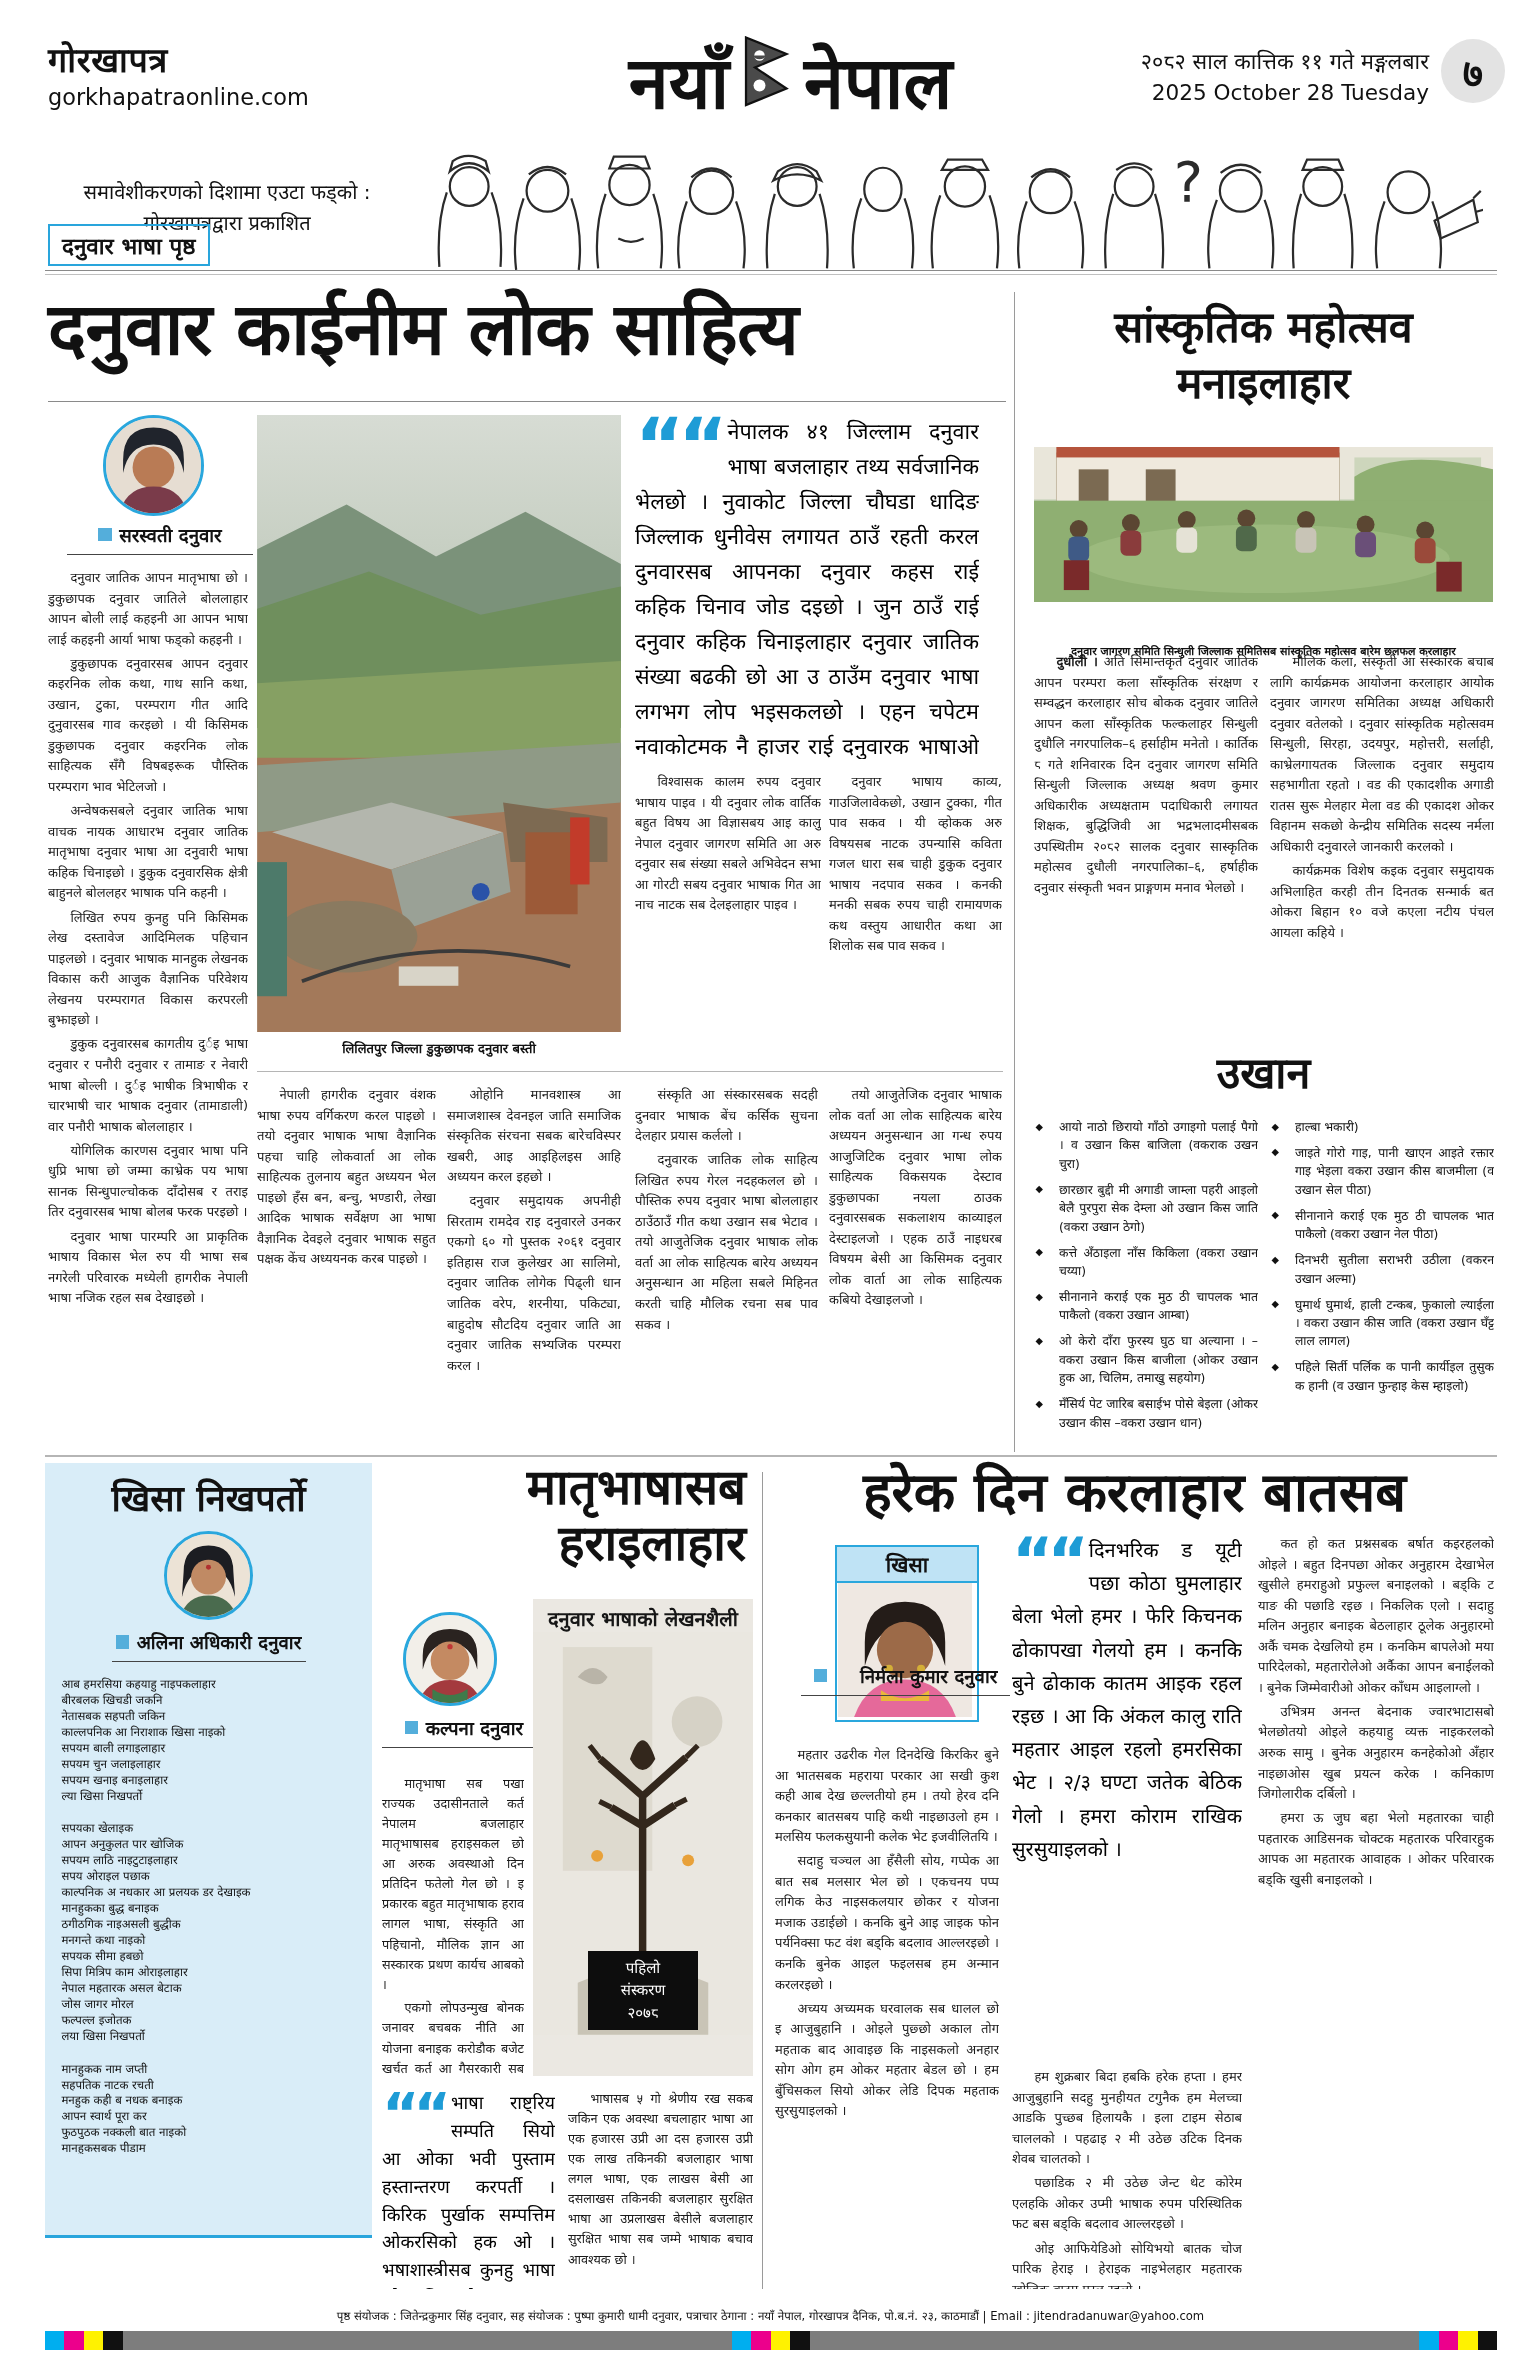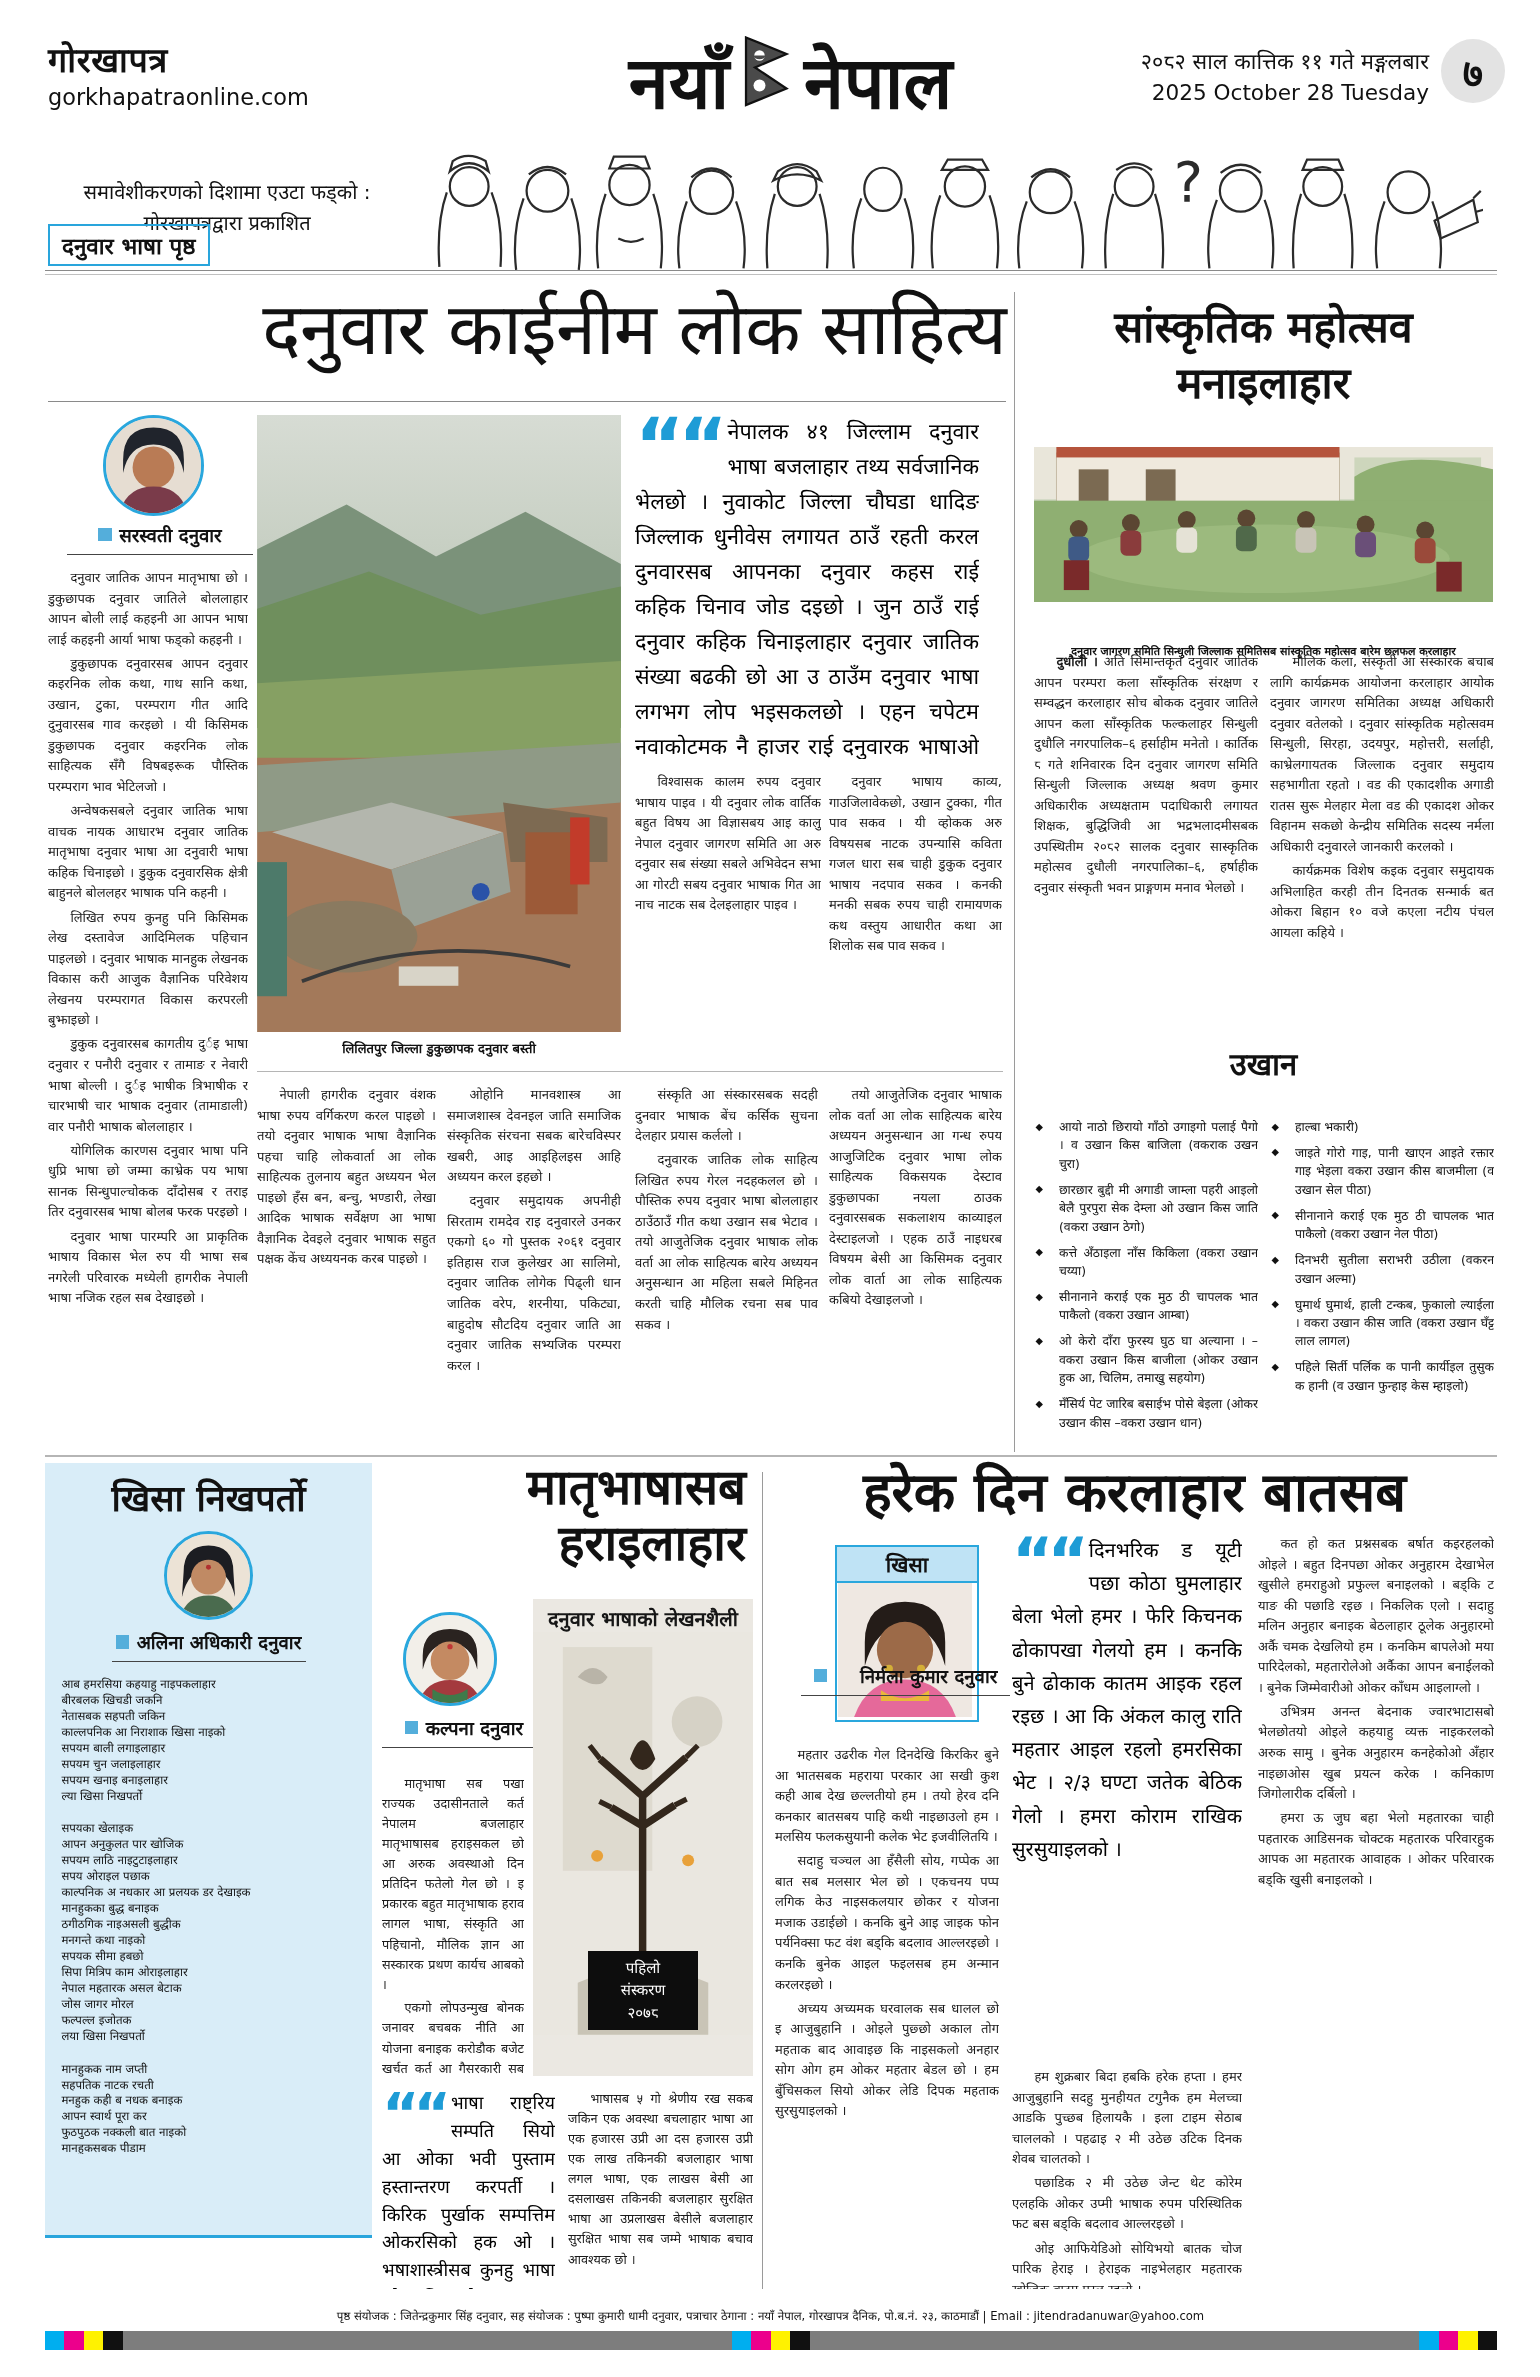--- a/index.html
+++ b/index.html
@@ -12,25 +12,25 @@
   .hrule{position:absolute;background:#8a8a8a;height:0.7px;}
   .vrule{position:absolute;background:#9a9a9a;width:1.5px;}
   .brand{font-size:34px;font-weight:bold;letter-spacing:0.7px;}
   .brandurl{font-size:22.4px;margin-top:1.5px;}
   .masthead{display:flex;align-items:center;justify-content:center;gap:13.4px;font-size:72px;font-weight:bold;}
   .dates{text-align:right;font-size:21.6px;line-height:1.45;}
   .pagecirc{width:64px;height:64px;border-radius:50%;background:#e3e3e3;display:flex;align-items:center;justify-content:center;font-size:39px;font-weight:bold;}
   .tagline{font-size:20px;line-height:1.55;}
   .pagelabel{display:inline-block;border:2.2px solid #29a5dc;padding:3.7px 12px;font-size:22.4px;font-weight:bold;}
   .dblrule{position:absolute;border-top:1.5px solid #8a8a8a;border-bottom:1.5px solid #c0c0c0;height:3px;}
-  .headline1{font-size:72px;font-weight:normal;line-height:1.05;letter-spacing:-0.7px;white-space:nowrap;text-align:right;}
+  .headline1{font-size:72px;font-weight:bold;line-height:1.05;letter-spacing:-0.7px;white-space:nowrap;}
   .headline2{font-size:43px;font-weight:bold;line-height:1.3;text-align:center;}
   .headline3{font-size:49px;font-weight:bold;line-height:1.15;}
   .headline4{font-size:54px;font-weight:bold;text-align:center;line-height:1.1;}
-  .sec-title{font-size:31px;font-weight:bold;text-align:center;}
+  .sec-title{font-size:43px;font-weight:bold;text-align:center;}
   .byline{display:flex;align-items:center;justify-content:center;gap:7.5px;font-size:18.6px;font-weight:bold;
           border-bottom:1.5px solid #444;padding-bottom:6.7px;}
   .bsq{width:13.4px;height:13.4px;background:#54aedb;display:inline-block;}
   .avatar{border-radius:50%;border:3px solid #2aa7dd;overflow:hidden;background:#dfe8ee;}
   .caption{font-size:13px;font-weight:bold;text-align:center;}
   .quote{font-size:21.6px;line-height:1.62;text-align:justify;color:#000;}
   .qmark{float:left;color:#1e9cd6;font-size:75px;line-height:.55;margin:10.4px 6px 0 0;font-weight:bold;letter-spacing:-6px;}
   .ukhan li{list-style:none;position:relative;margin:0 0 7.5px;padding-left:25px;font-size:12.3px;line-height:1.5;text-align:justify;}
   .ukhan li::before{content:"◆";position:absolute;left:1.5px;top:1.5px;font-size:9.7px;}
   .ukhan{margin:0;padding:0;}

